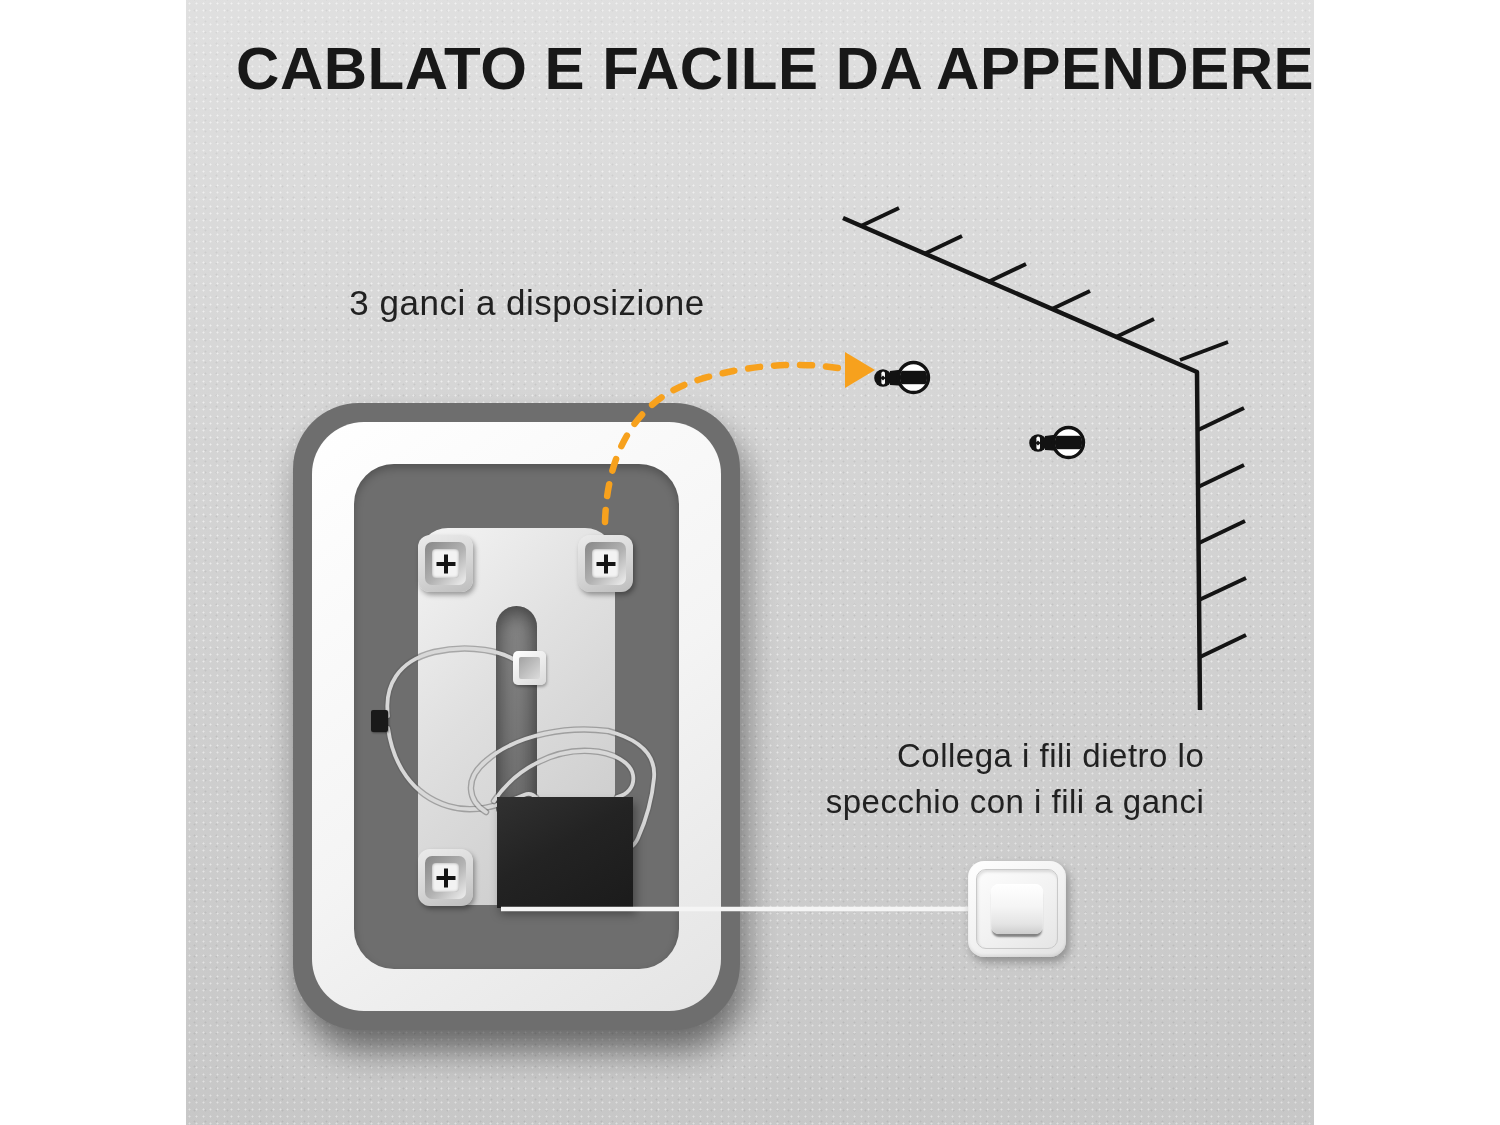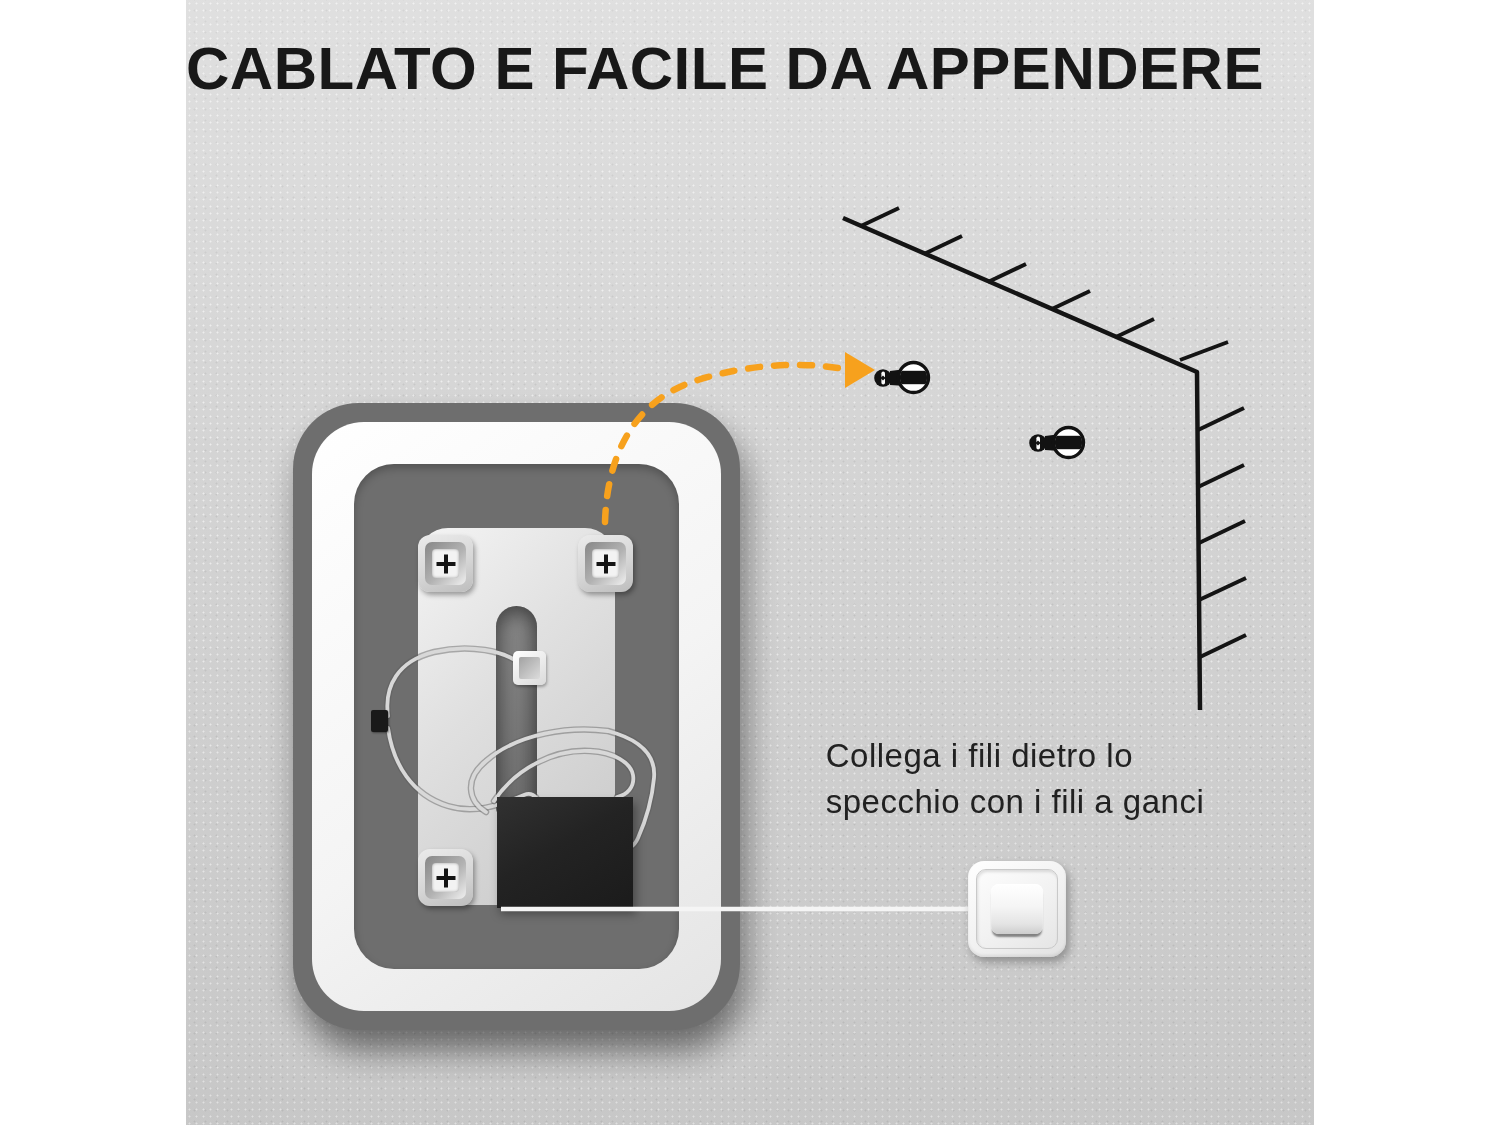--- a/index.html
+++ b/index.html
@@ -12,26 +12,26 @@
     font-family:"Liberation Sans","DejaVu Sans",sans-serif;}
   .page{position:relative;width:1500px;height:1125px;background:#ffffff;}
   .canvas{position:absolute;left:186px;top:0;width:1128px;height:1125px;overflow:hidden;
     background-color:var(--wall);
     background-image:
       linear-gradient(180deg, rgba(255,255,255,.30) 0%, rgba(255,255,255,.05) 40%, rgba(0,0,0,.05) 100%),
       radial-gradient(rgba(255,255,255,.55) .8px, transparent 1.2px),
       radial-gradient(rgba(0,0,0,.07) .8px, transparent 1.2px);
     background-size:100% 100%, 7px 7px, 11px 11px;
     background-position:0 0, 0 0, 3px 5px;}
-  .title{position:absolute;left:0;top:34px;width:100%;text-align:left;
+  .title{position:absolute;left:0;top:34px;width:100%;text-align:right;
     font-size:60px;font-weight:bold;letter-spacing:.5px;color:var(--ink);white-space:nowrap;}
   .label{position:absolute;color:#212121;letter-spacing:.5px;}
   .hooks-label{left:341px;top:283px;transform:translateX(-50%);font-size:35px;white-space:nowrap;}
   .wiring-label{left:829px;top:733px;transform:translateX(-50%);font-size:33px;line-height:1.38;
-    text-align:left;white-space:nowrap;}
+    text-align:right;white-space:nowrap;}
   
   .mirror{position:absolute;left:107px;top:403px;width:447px;height:627px;border-radius:66px;
     background:var(--mirror-dark);
     box-shadow:10px 18px 30px rgba(0,0,0,.28), 0 26px 36px -8px rgba(0,0,0,.30);}
   .m2{position:absolute;inset:19px;border-radius:52px;
     background:linear-gradient(145deg,#ffffff 0%,var(--mirror-white) 55%,#e4e4e4 100%);}
   .m3{position:absolute;inset:42px;border-radius:40px;background:var(--mirror-dark);
     box-shadow:inset 0 4px 8px rgba(0,0,0,.25);}
   .m4{position:absolute;inset:64px;border-radius:30px;
     background:linear-gradient(135deg,#f4f4f4 0%,var(--mirror-frame) 40%,#c7c7c7 100%);}
@@ -84,20 +84,21 @@
   .screw-ring{fill:#ffffff;stroke:#121212;stroke-width:3.4;}
 </style>
 </head>
 <body>
 
 <div class="page">
   <div class="canvas">
 
     <h1 class="title">CABLATO E FACILE DA APPENDERE</h1>
 
+    <div class="label hooks-label">3 ganci a disposizione</div>
 
     <div class="label wiring-label">
       <span>Collega i fili dietro lo</span><br>
       <span>specchio con i fili a ganci</span>
     </div>
 
     <div class="mirror">
       <div class="m2">
         <div class="m3">
           <div class="m4">

